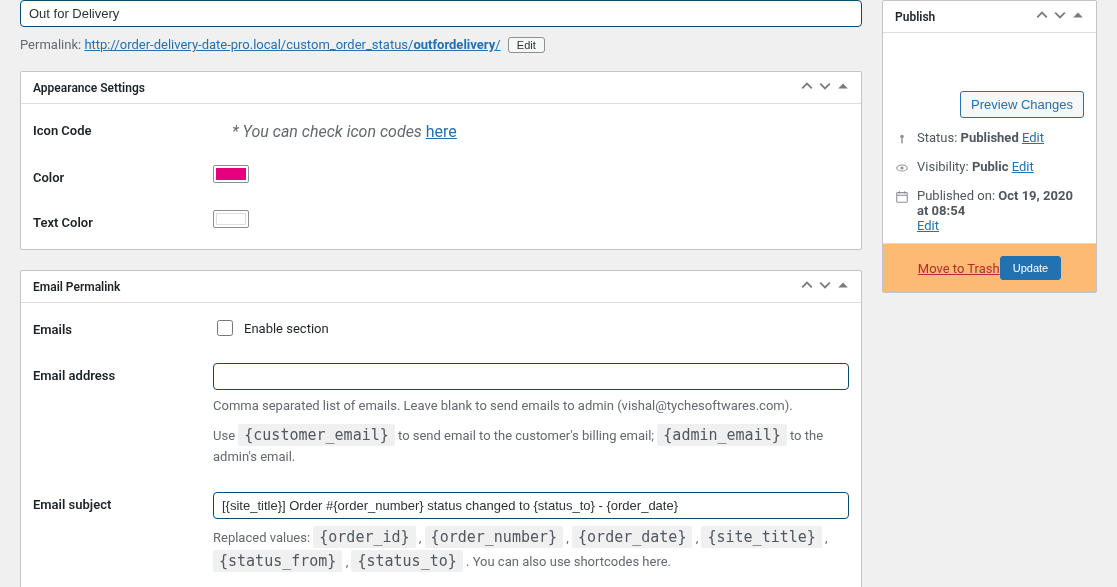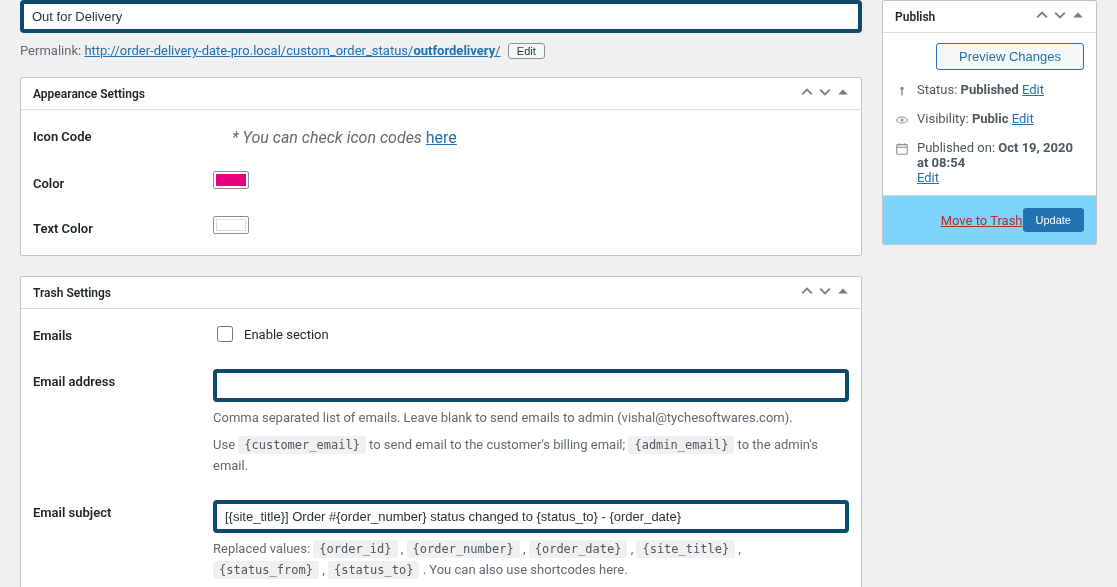--- a/index.html
+++ b/index.html
@@ -83,21 +83,21 @@
     font-weight: 600;
     font-size: 13px;
     color: #1d2327;
     padding-top: 5px;
   }
   .form-field { flex: 1; }
 
   input[type="text"].small { width: 140px; }
   input[type="text"].wide { width: 100%; }
   input[type="text"] {
-    border: 4px solid #0c4a6e;
+    border: 1px solid #0c4a6e;
     border-radius: 4px;
     padding: 5px 8px;
     font-size: 13px;
     background: #fff;
     color: #2c3338;
   }
   .hint {
     font-size: 16px;
     font-style: italic;
     color: #646970;
@@ -121,21 +121,21 @@
     font-size: 13px;
     color: #646970;
     margin-top: 6px;
     line-height: 1.6;
   }
   .code-tag {
     font-family: Consolas, Monaco, monospace;
     background: #f0f0f1;
     padding: 2px 6px;
     border-radius: 2px;
-    font-size: 12px;
+    font-size: 15px;
     color: #50575e;
   }
 
   .checkbox-row { display: flex; align-items: center; gap: 8px; font-size: 13px; color: #1d2327; }
   .checkbox-row input[type="checkbox"] {
     width: 16px; height: 16px; border-radius: 3px; border: 1px solid #8c8f94;
   }
 
   
   .publish-body { padding: 10px 12px 0 12px; }
@@ -144,44 +144,45 @@
     align-items: flex-start;
     gap: 8px;
     margin-bottom: 10px;
     color: #50575e;
     font-size: 13px;
   }
   .publish-row svg { width: 14px; height: 14px; margin-top: 2px; color: #8c8f94; }
   .publish-row .link { color: #2271b1; text-decoration: underline; }
   .publish-footer {
     display: flex;
-    justify-content: flex-end;
+    justify-content: center;
     align-items: center;
     padding: 12px;
-    background: #7dd3fc;
+    background: #fdba74;
     border-top: 1px solid #dcdcde;
   }
   .trash-link { color: #b32d2e; text-decoration: underline; font-size: 13px; }
   .btn-primary {
     background: #2271b1;
     border: 1px solid #2271b1;
     color: #fff;
     padding: 5px 12px;
     border-radius: 3px;
     font-size: 11px;
     cursor: pointer;
   }
   .btn-secondary {
     background: #f6f7f7;
     border: 1px solid #2271b1;
     color: #2271b1;
-    padding: 5px 22px;
+    padding: 5px 10px;
     border-radius: 3px;
     font-size: 13px;
     cursor: pointer;
+    margin-top: 48px;
   }
   .preview-wrap { text-align: right; padding-right: 0; margin-bottom: 12px; }
 </style>
 </head>
 <body>
 
 <div class="wrap">
   <div class="main-col">
     <input type="text" class="title-input" value="Out for Delivery" style="">
 
@@ -231,21 +232,21 @@
               <span style="background:#ffffff; border:1px solid #ddd;"></span>
             </div>
           </div>
         </div>
       </div>
     </div>
 
     
     <div class="postbox">
       <div class="postbox-header">
-        <span>Trash Settings</span>
+        <span>Email Permalink</span>
         <div class="handle-actions">
           <span><svg viewBox="0 0 10 10">
                 <path d="M1 7 L5 3 L9 7" stroke="currentColor" fill="none" stroke-width="1.5"></path>
               </svg></span>
           <span><svg viewBox="0 0 10 10">
                 <path d="M1 3 L5 7 L9 3" stroke="currentColor" fill="none" stroke-width="1.5"></path>
               </svg></span>
           <span><svg viewBox="0 0 10 10">
                 <path d="M1 7 L5 3 L9 7" fill="currentColor"></path>
               </svg></span>

